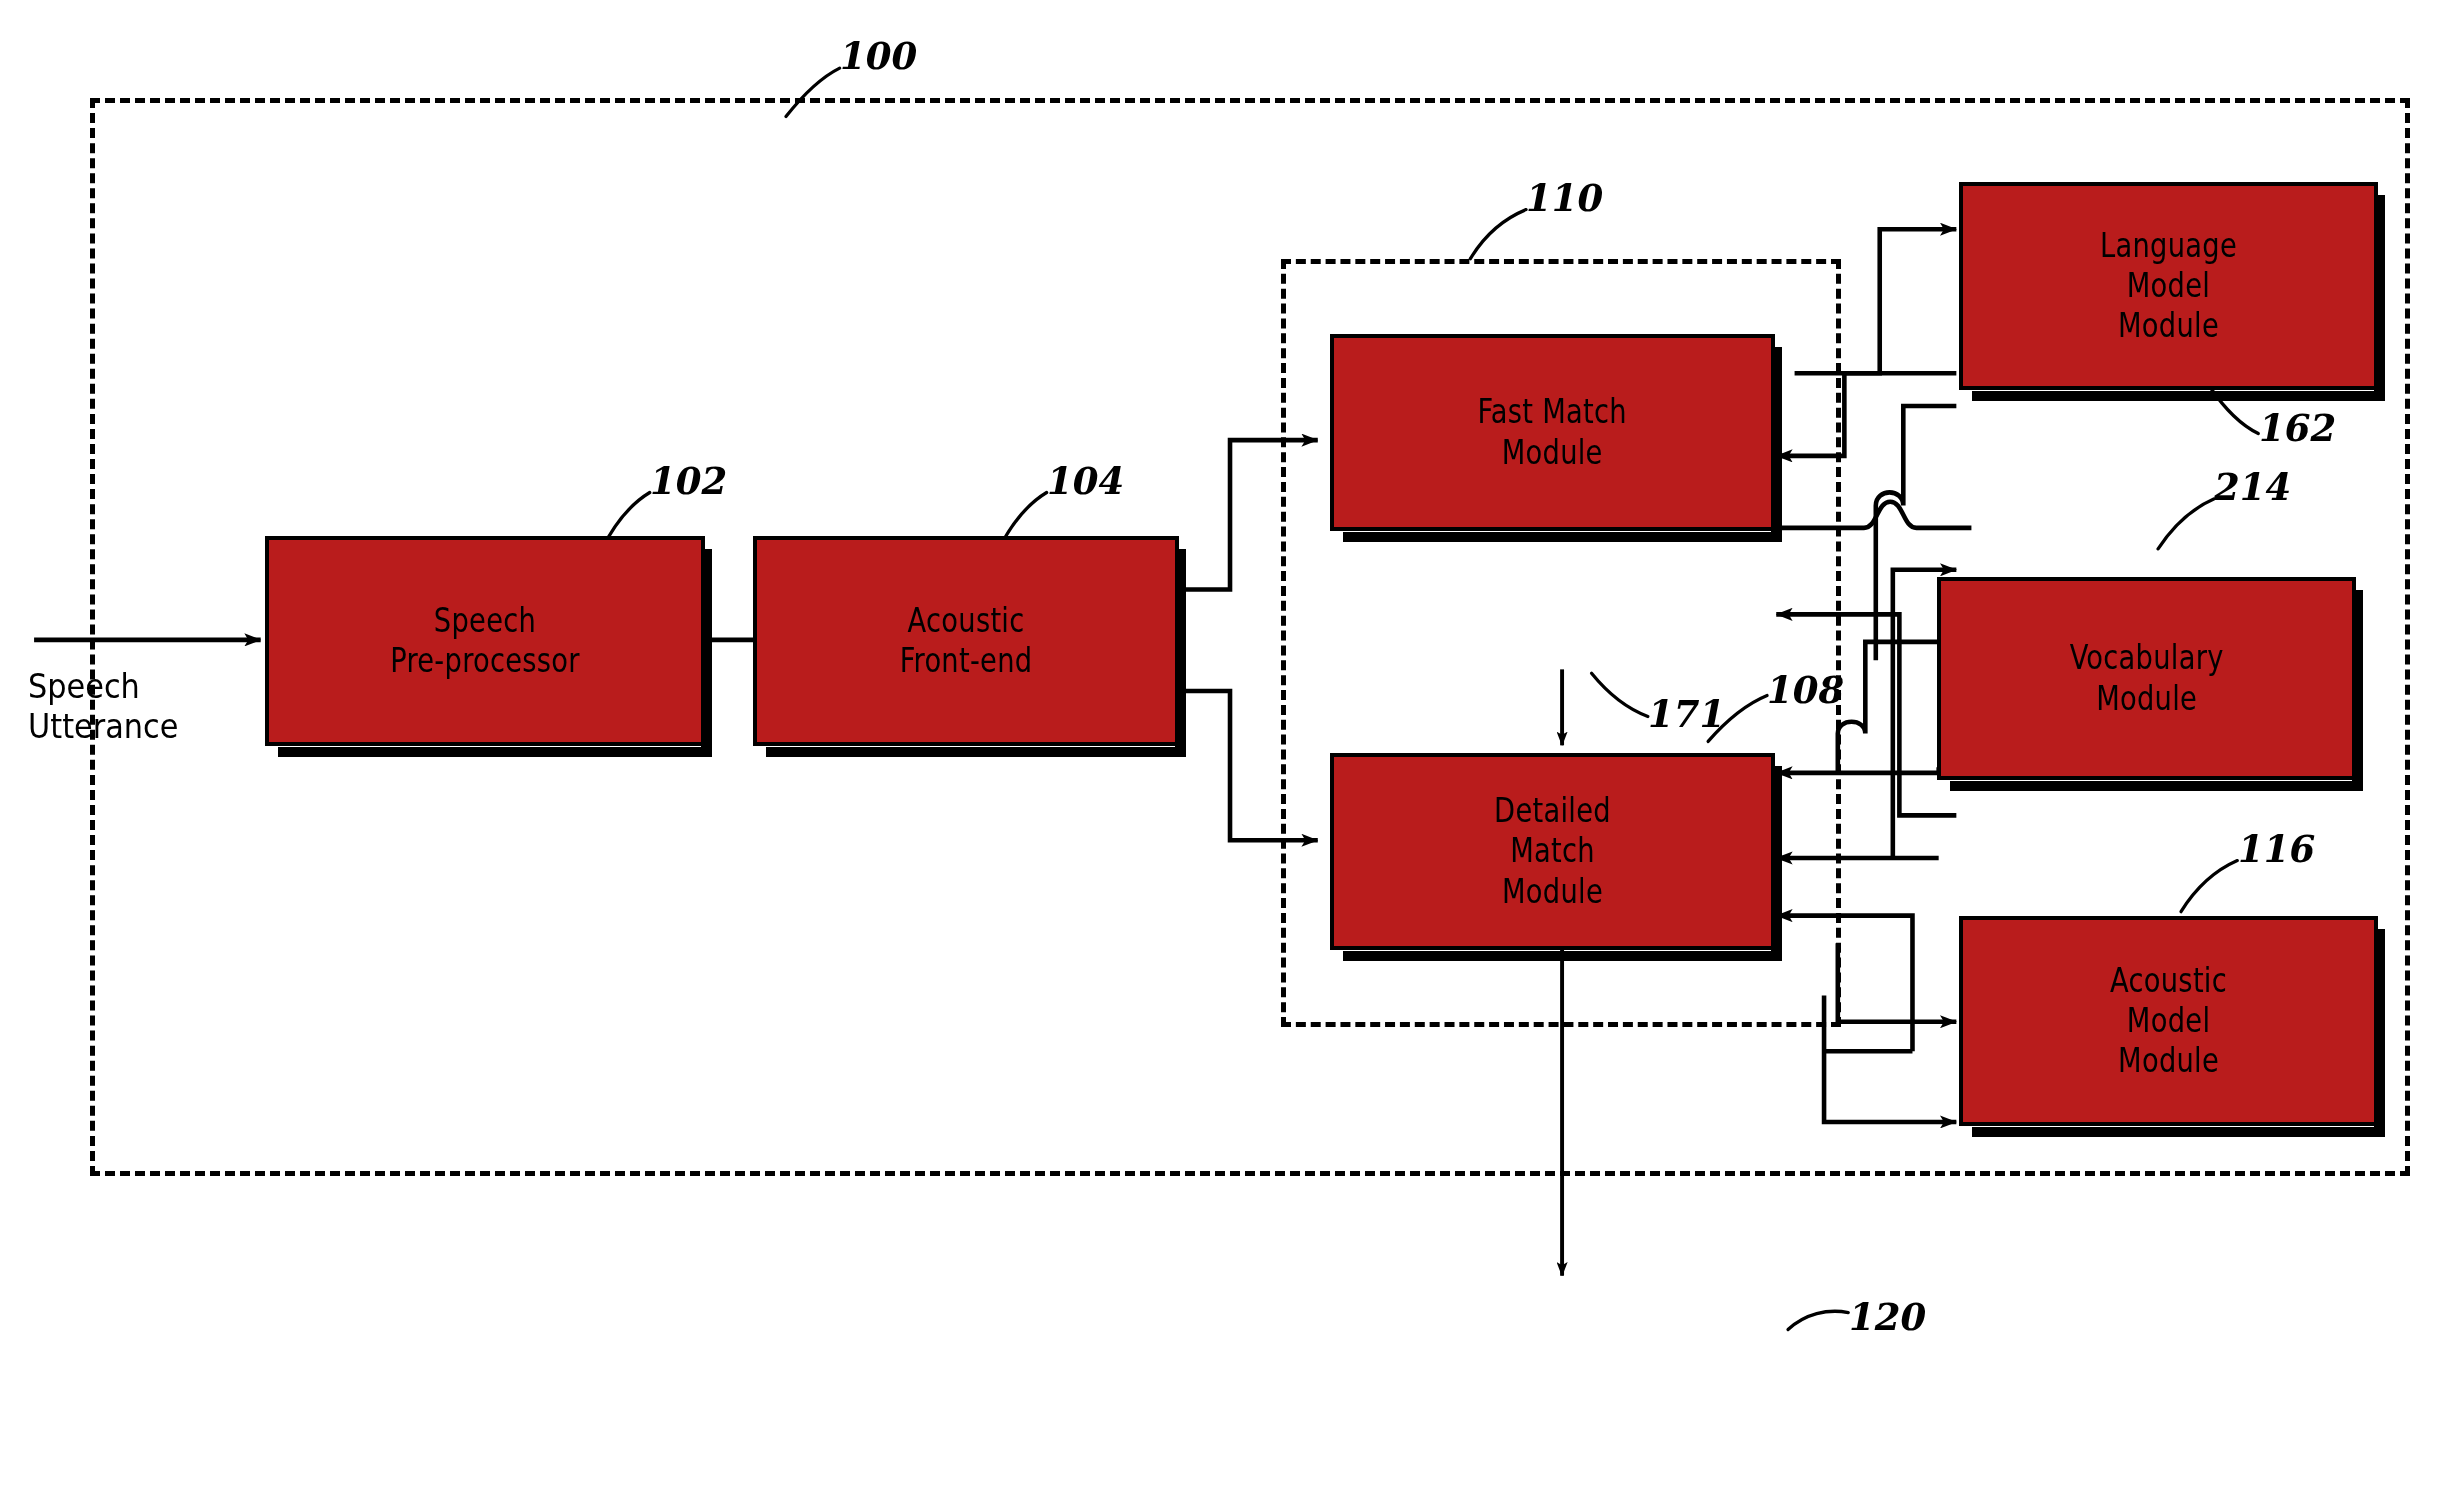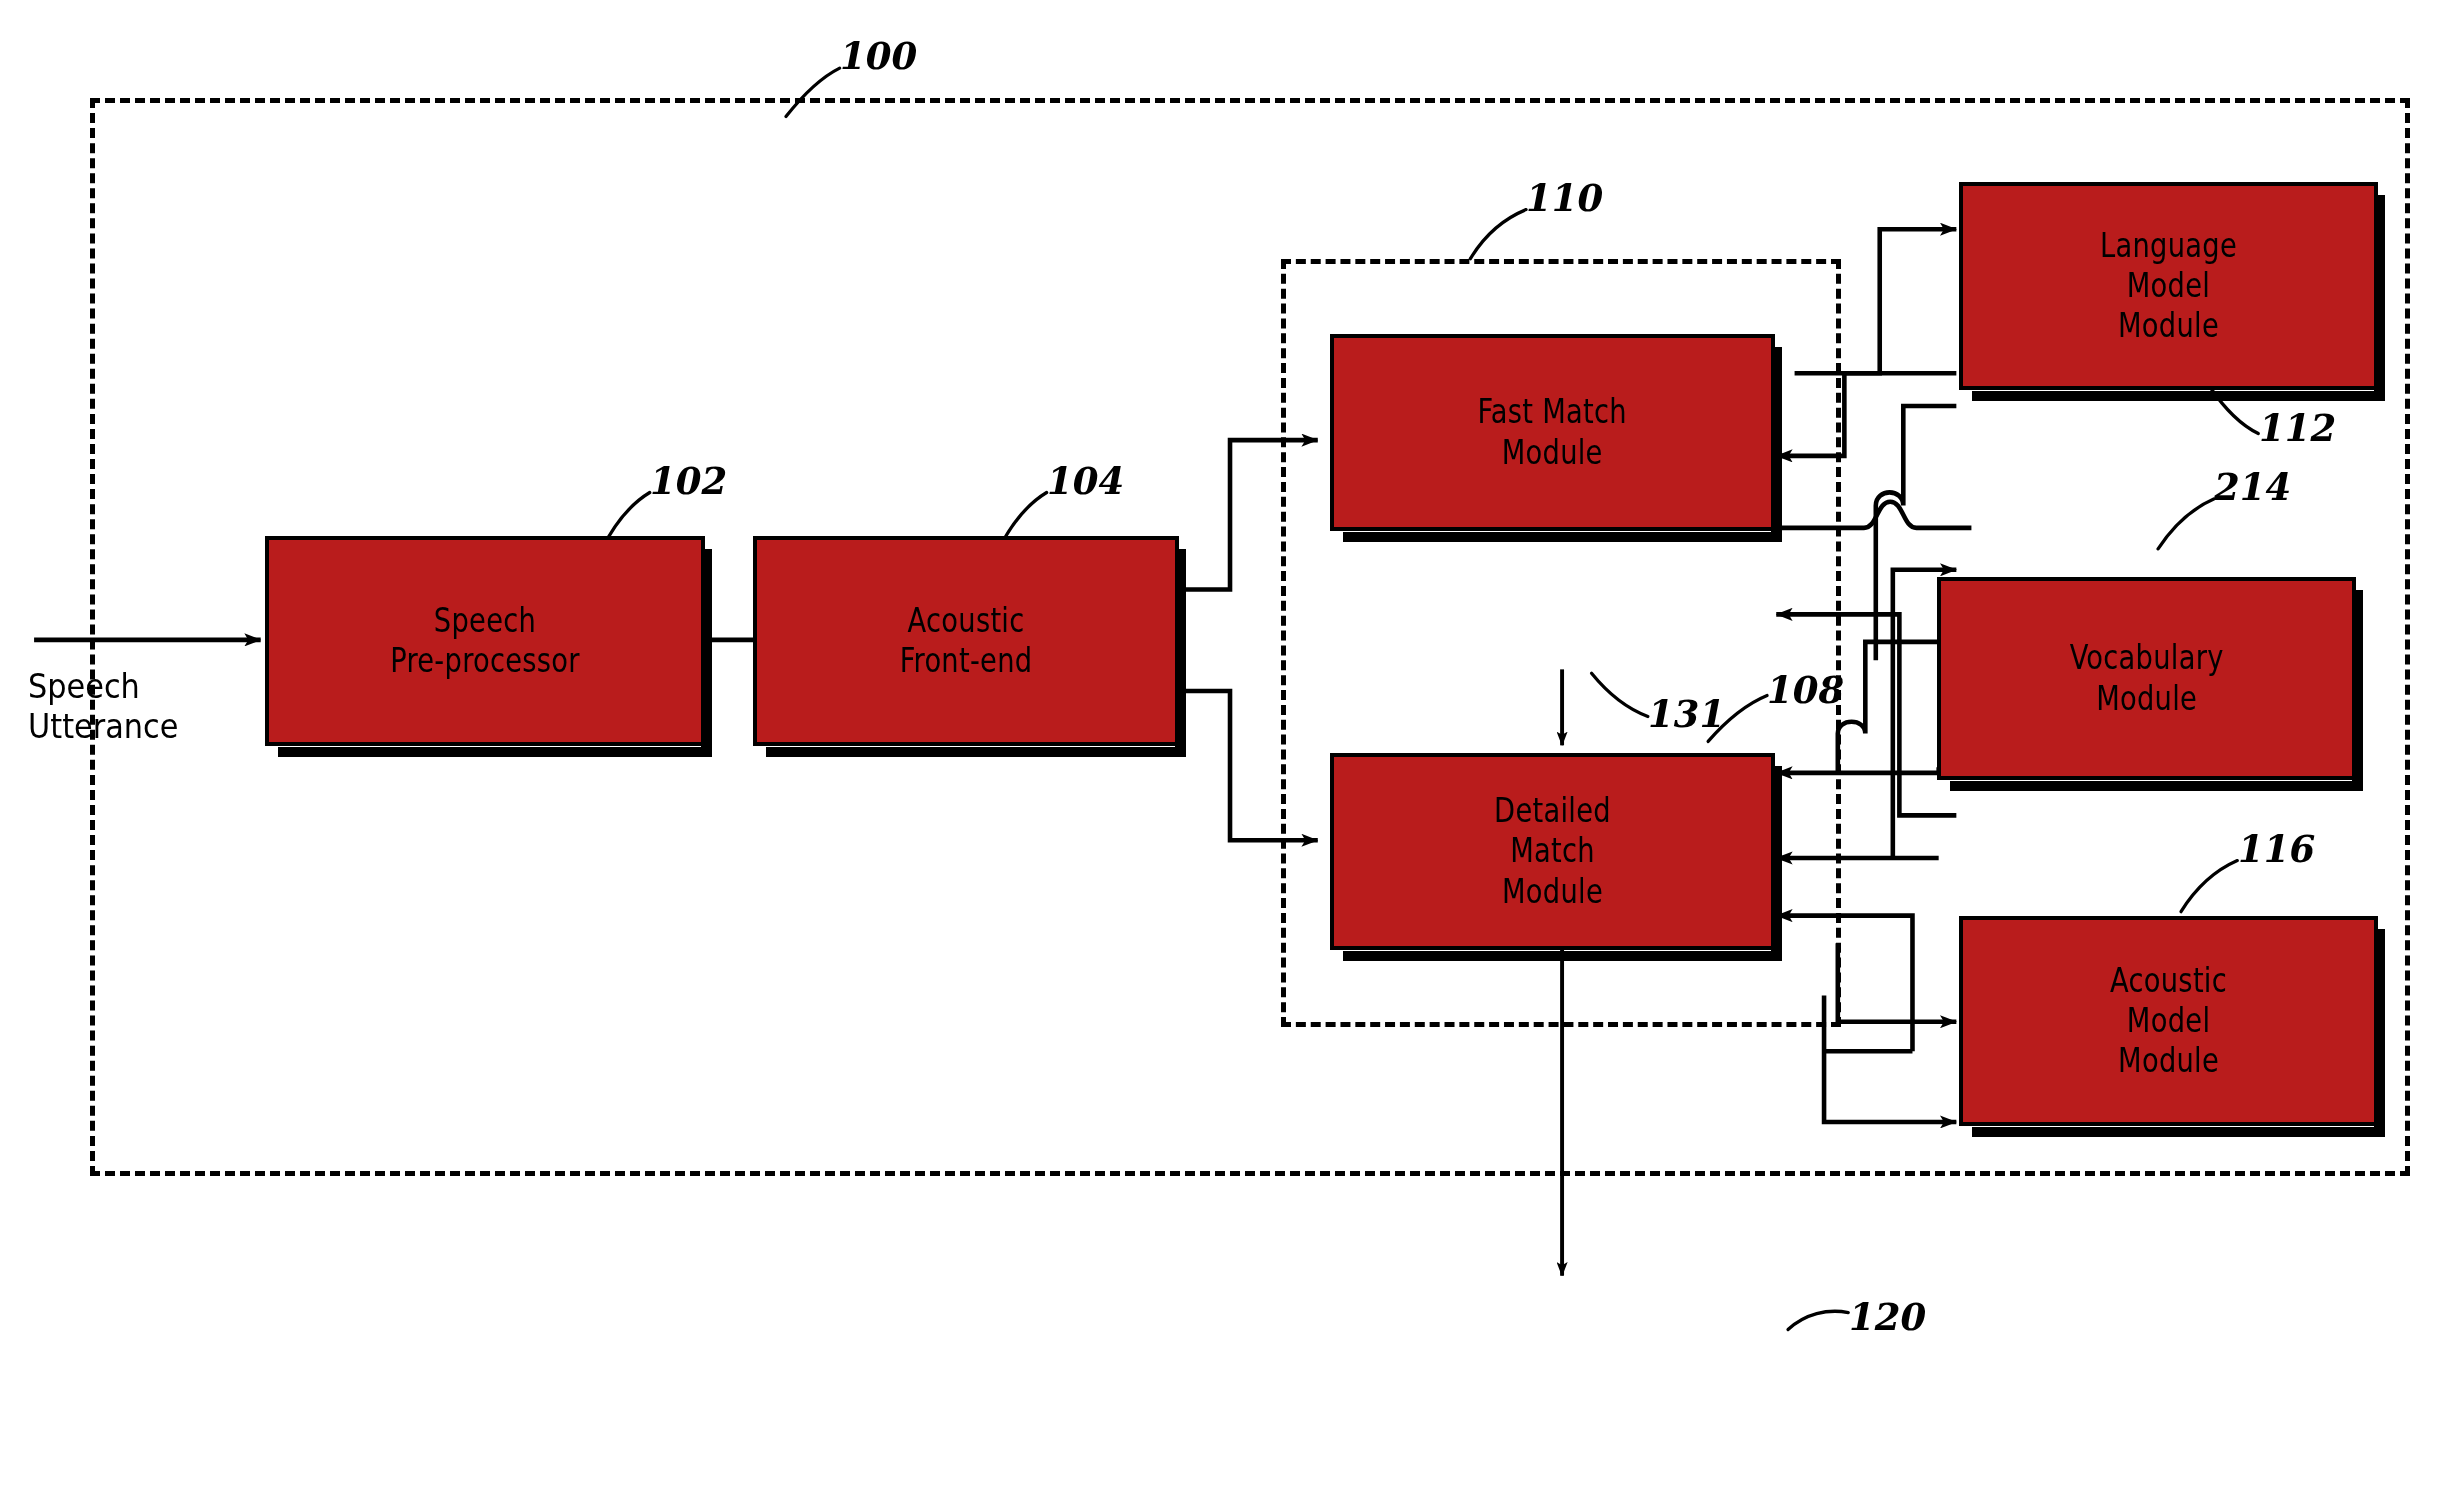--- a/index.html
+++ b/index.html
@@ -218,25 +218,25 @@
 Utterance</div>
 
   <div class="ref-num" style="left:840px; top:34px;">100</div>
 
   <div class="ref-num" style="left:650px; top:459px;">102</div>
 
   <div class="ref-num" style="left:1047px; top:459px;">104</div>
 
   <div class="ref-num" style="left:1526px; top:176px;">110</div>
 
-  <div class="ref-num" style="left:1648px; top:692px;">131</div>
+  <div class="ref-num" style="left:1648px; top:692px;">171</div>
 
   <div class="ref-num" style="left:1767px; top:668px;">108</div>
 
-  <div class="ref-num" style="left:2259px; top:406px;">112</div>
+  <div class="ref-num" style="left:2259px; top:406px;">162</div>
 
   <div class="ref-num" style="left:2214px; top:465px;">214</div>
 
   <div class="ref-num" style="left:2238px; top:827px;">116</div>
 
   <div class="ref-num" style="left:1849px; top:1289px;margin-top:6px;">120</div>
 
 </div>
 
 

